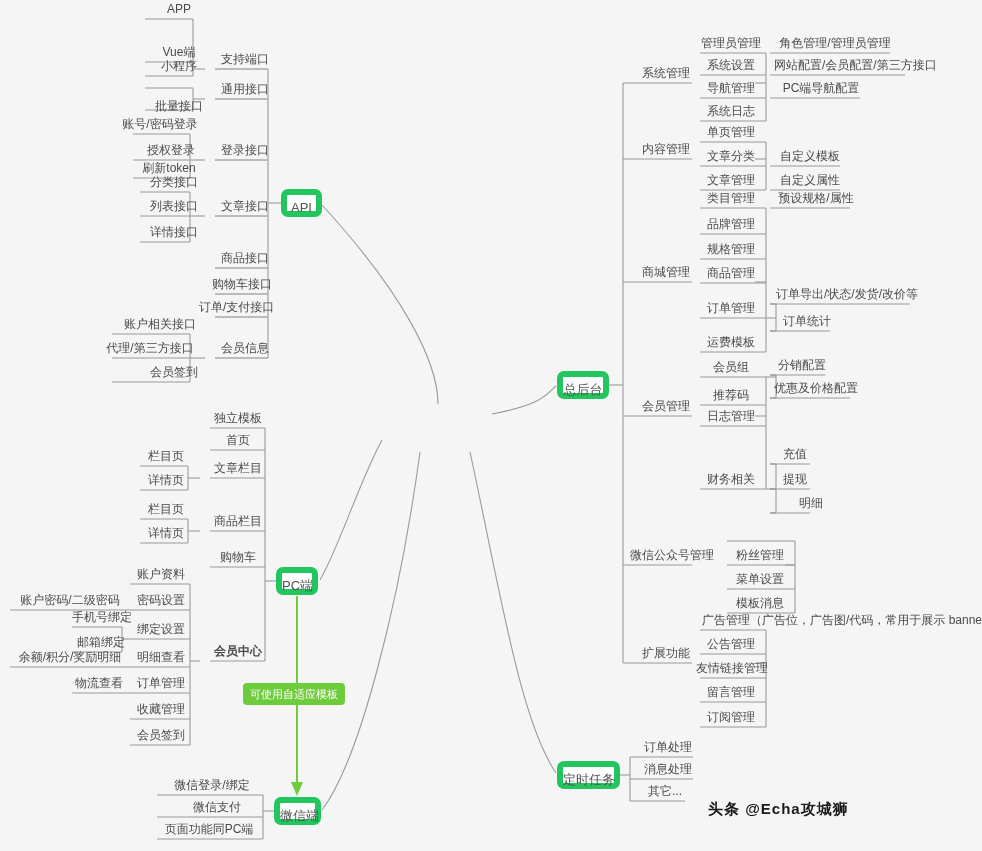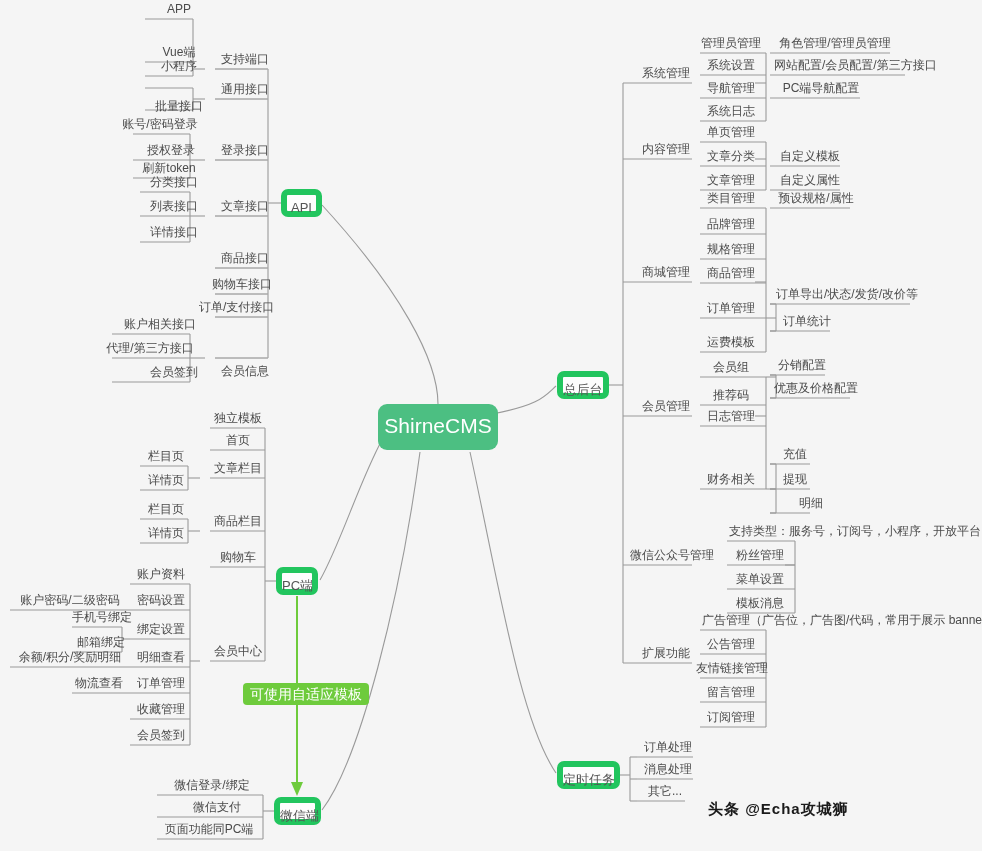--- a/index.html
+++ b/index.html
@@ -54,21 +54,21 @@
     line-height:44px;
     height:46px;
     white-space:nowrap;
     box-sizing:border-box;
   }
   
   .greenlabel{
     position:absolute;
     background:#6ecb3c;
     color:#ffffff;
-    font-size:14px;
+    font-size:11px;
     border-radius:4px;
     text-align:center;
     line-height:22px;
     height:22px;
     white-space:nowrap;
     box-sizing:border-box;
     padding:0 7px;
   }
   
   .watermark{
@@ -286,36 +286,35 @@
       <line x1="215" y1="317" x2="268" y2="317"></line>
       <line x1="215" y1="358" x2="268" y2="358"></line>
     </g>
 
     <g>
       <path d="M297,596 L297,786" fill="none" stroke="#6ecb3c" stroke-width="2"></path>
       <path d="M291,782 L297,796 L303,782 Z" fill="#6ecb3c"></path>
     </g>
   </svg>
 
-  <div class="rootnode" style="left:378px;top:404px;width:120px;">ShirneCMS</div>
 
   <div class="boxnode" style="left:281px;top:189px;width:41px;">API</div>
   <div class="boxnode" style="left:557px;top:371px;width:52px;">总后台</div>
   <div class="boxnode" style="left:276px;top:567px;width:42px;">PC端</div>
   <div class="boxnode" style="left:557px;top:761px;width:63px;">定时任务</div>
   <div class="boxnode" style="left:274px;top:797px;width:47px;">微信端</div>
 
   <div class="topic l3" style="left:214px;top:52px;width:54px;">支持端口</div>
   <div class="topic l3" style="left:214px;top:82px;width:54px;">通用接口</div>
   <div class="topic l3" style="left:214px;top:143px;width:54px;">登录接口</div>
   <div class="topic l3" style="left:214px;top:199px;width:54px;">文章接口</div>
   <div class="topic l3" style="left:214px;top:251px;width:54px;">商品接口</div>
   <div class="topic l3" style="left:207px;top:277px;width:62px;">购物车接口</div>
   <div class="topic l3" style="left:195px;top:300px;width:74px;">订单/支付接口</div>
-  <div class="topic l3" style="left:214px;top:341px;width:54px;margin-top:23px;">会员信息</div>
+  <div class="topic l3" style="left:214px;top:341px;width:54px;">会员信息</div>
 
   <div class="topic" style="left:144px;top:2px;width:62px;">APP</div>
   <div class="topic" style="left:144px;top:45px;width:62px;">Vue端</div>
   <div class="topic" style="left:144px;top:59px;width:62px;">小程序</div>
   <div class="topic" style="left:144px;top:71px;width:62px;margin-top:28px;">批量接口</div>
   <div class="topic" style="left:144px;top:93px;width:62px;">...</div>
   <div class="topic" style="left:106px;top:117px;width:100px;">账号/密码登录</div>
   <div class="topic" style="left:128px;top:143px;width:78px;">授权登录</div>
   <div class="topic" style="left:124px;top:161px;width:82px;">刷新token</div>
   <div class="topic" style="left:134px;top:175px;width:72px;">分类接口</div>
@@ -359,37 +358,36 @@
   <div class="topic" style="left:696px;top:360px;width:62px;">会员组</div>
   <div class="topic" style="left:696px;top:388px;width:62px;">推荐码</div>
   <div class="topic" style="left:696px;top:409px;width:62px;">日志管理</div>
   <div class="topic" style="left:696px;top:472px;width:62px;text-align:center;">财务相关</div>
   <div class="topic" style="left:770px;top:358px;width:56px;">分销配置</div>
   <div class="topic" style="left:770px;top:381px;width:82px;">优惠及价格配置</div>
   <div class="topic" style="left:770px;top:447px;width:42px;">充值</div>
   <div class="topic" style="left:770px;top:472px;width:42px;">提现</div>
   <div class="topic" style="left:786px;top:496px;width:42px;">明细</div>
 
-  <div class="topic" style="left:725px;top:524px;width:236px;">支持类型：服务号，订阅号，小程序，开放平台</div>
   <div class="topic" style="left:725px;top:548px;width:62px;">粉丝管理</div>
   <div class="topic" style="left:725px;top:572px;width:62px;">菜单设置</div>
   <div class="topic" style="left:725px;top:596px;width:62px;">模板消息</div>
 
   <div class="topic" style="left:698px;top:613px;width:272px;">广告管理（广告位，广告图/代码，常用于展示 banner图）</div>
   <div class="topic" style="left:696px;top:637px;width:62px;">公告管理</div>
   <div class="topic" style="left:690px;top:661px;width:76px;">友情链接管理</div>
   <div class="topic" style="left:696px;top:685px;width:62px;">留言管理</div>
   <div class="topic" style="left:696px;top:710px;width:62px;">订阅管理</div>
 
   <div class="topic l3" style="left:203px;top:411px;width:62px;">独立模板</div>
   <div class="topic l3" style="left:203px;top:433px;width:62px;">首页</div>
   <div class="topic l3" style="left:203px;top:461px;width:62px;">文章栏目</div>
   <div class="topic l3" style="left:203px;top:514px;width:62px;">商品栏目</div>
   <div class="topic l3" style="left:203px;top:550px;width:62px;">购物车</div>
-  <div class="topic l3" style="left:203px;top:644px;width:62px;">会员中心</div>
+  <div class="topic l3" style="left:203px;top:644px;width:62px;font-weight:bold;">会员中心</div>
 
   <div class="topic" style="left:136px;top:449px;width:52px;">栏目页</div>
   <div class="topic" style="left:136px;top:473px;width:52px;">详情页</div>
   <div class="topic" style="left:136px;top:502px;width:52px;">栏目页</div>
   <div class="topic" style="left:136px;top:526px;width:52px;">详情页</div>
 
   <div class="topic" style="left:126px;top:567px;width:62px;">账户资料</div>
   <div class="topic" style="left:126px;top:593px;width:62px;">密码设置</div>
   <div class="topic" style="left:126px;top:622px;width:62px;">绑定设置</div>
   <div class="topic" style="left:126px;top:650px;width:62px;">明细查看</div>

